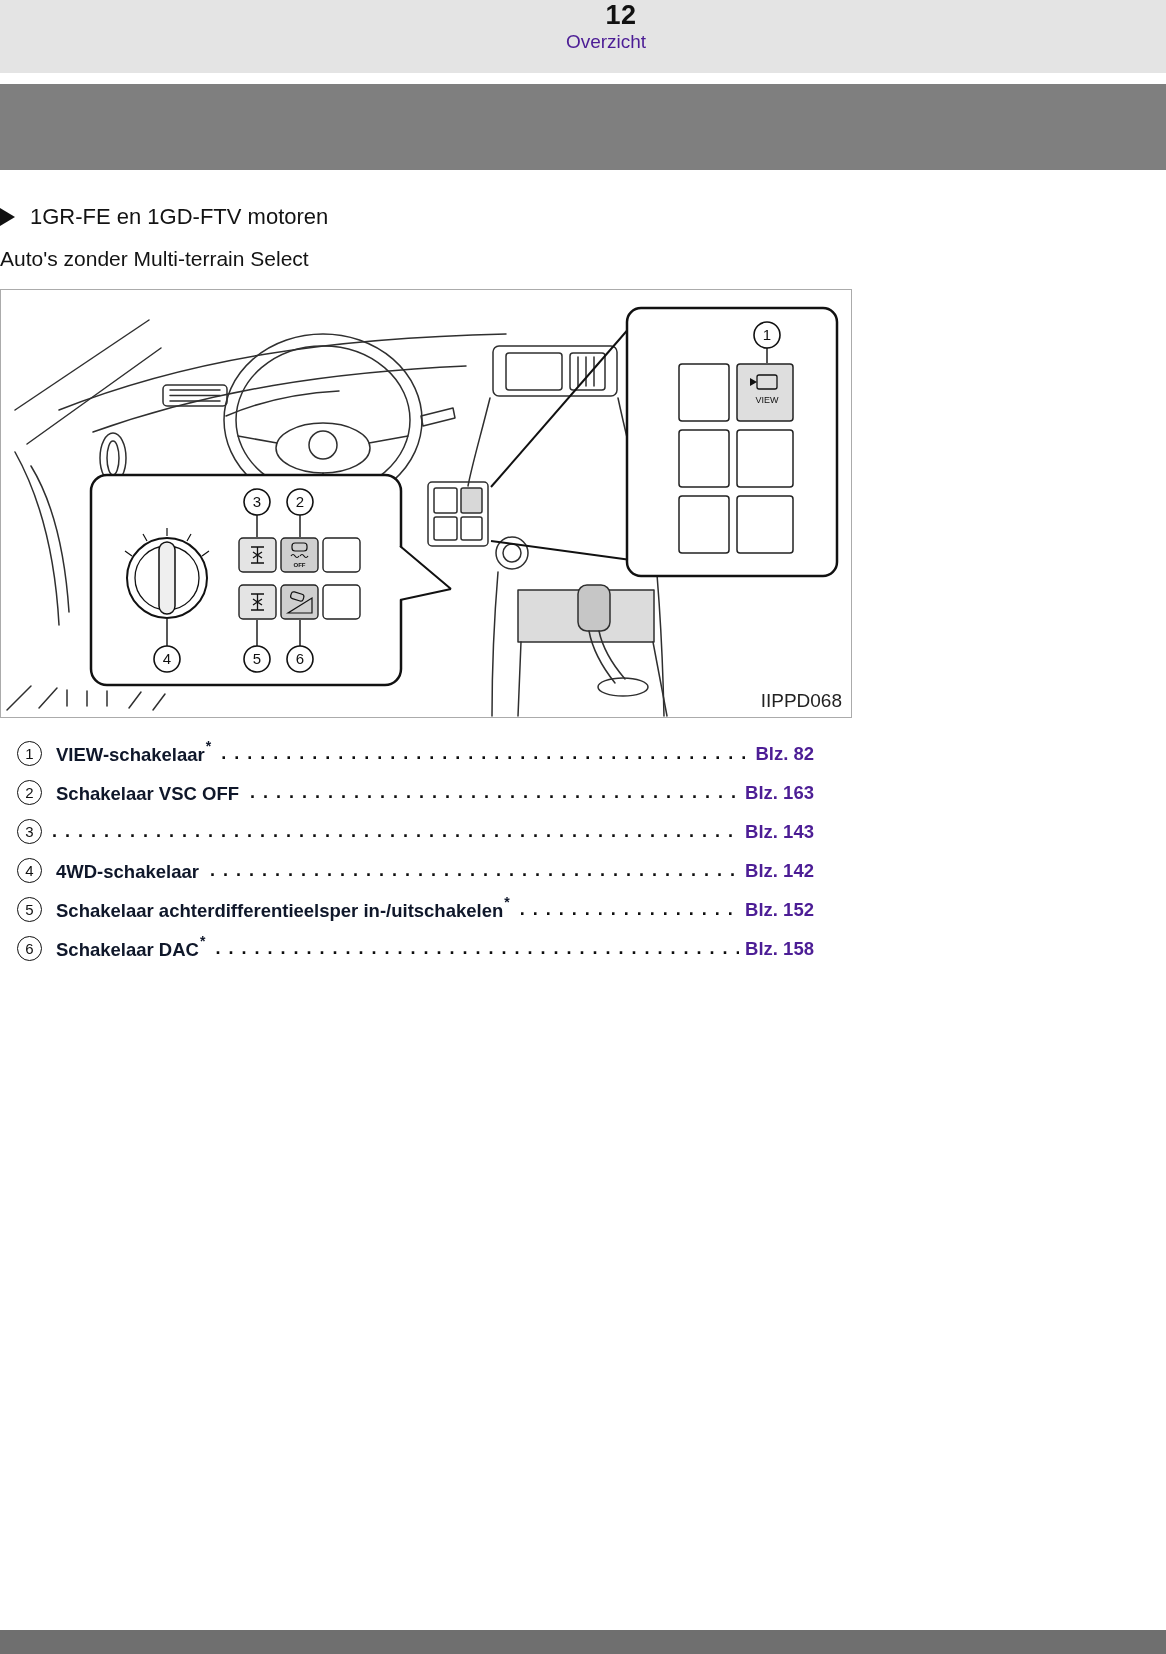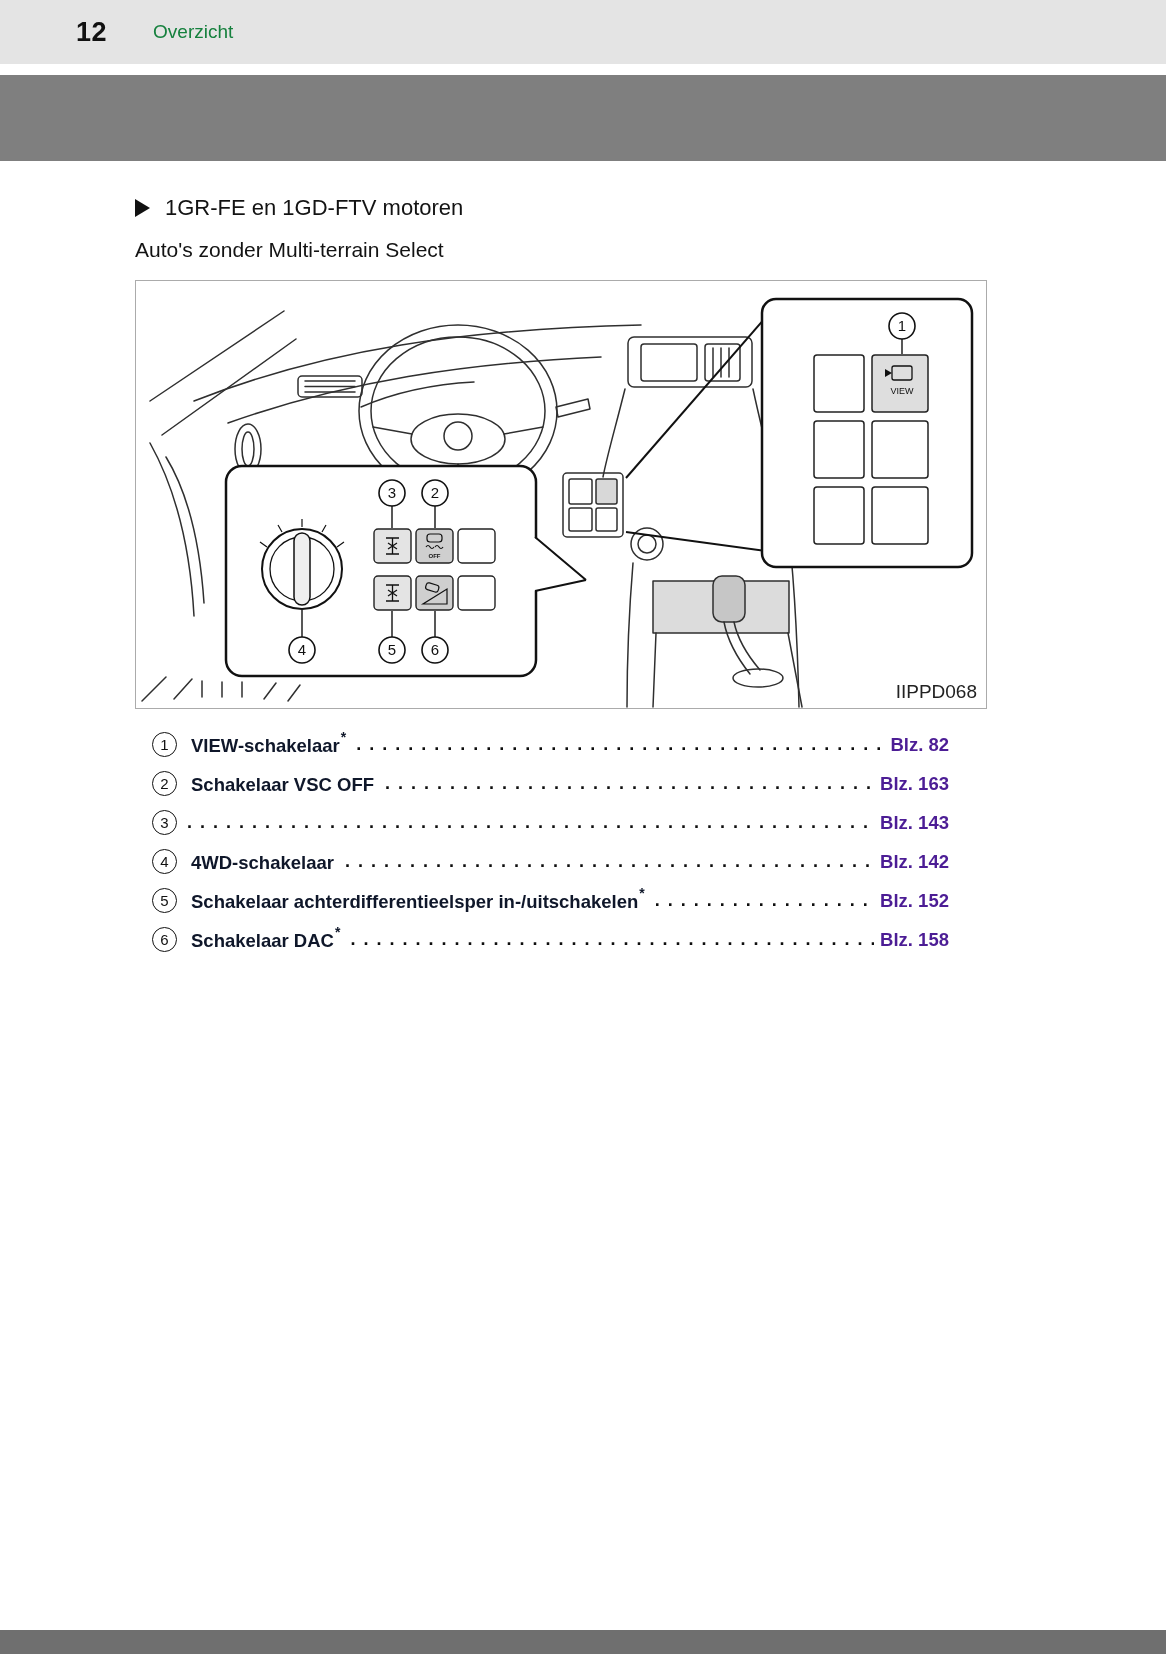--- a/index.html
+++ b/index.html
@@ -1,25 +1,25 @@
 <!DOCTYPE html>
 <html><head>
 <meta charset="utf-8">
 <style>
   * { margin:0; padding:0; box-sizing:border-box; }
   html,body { background:#ffffff; }
   body {
     width:1166px; height:1654px; position:relative; overflow:hidden;
     font-family:"Liberation Sans", sans-serif; color:#111;
   }
-  .header { height:64px; background:#e4e4e4; display:flex; align-items:center; }
+  .header { height:73px; background:#e4e4e4; display:flex; align-items:center;flex-direction:column; }
   .page-num { margin-left:76px; font-size:27px; font-weight:bold; letter-spacing:0.5px; }
-  .section-title { margin-left:46px; font-size:19px; color:#15803d; }
+  .section-title { margin-left:46px; font-size:19px; color:#4c1d95; }
   .chapter-band { height:86px; background:#7f7f7f; margin-top:11px; }
-  .content { padding-left:135px; padding-right:135px; }
+  .content { padding-right:135px; }
   .engine-row { margin-top:34px; display:flex; align-items:center; }
   .tri {
     width:0; height:0; border-left:15px solid #111;
     border-top:9px solid transparent; border-bottom:9px solid transparent;
     margin-right:15px;
   }
   .engine-heading { font-size:22px; color:#131313; }
   .sub-heading { margin-top:17px; font-size:21px; color:#131313; }
   .figure {
     margin-top:18px; width:852px; height:429px;

